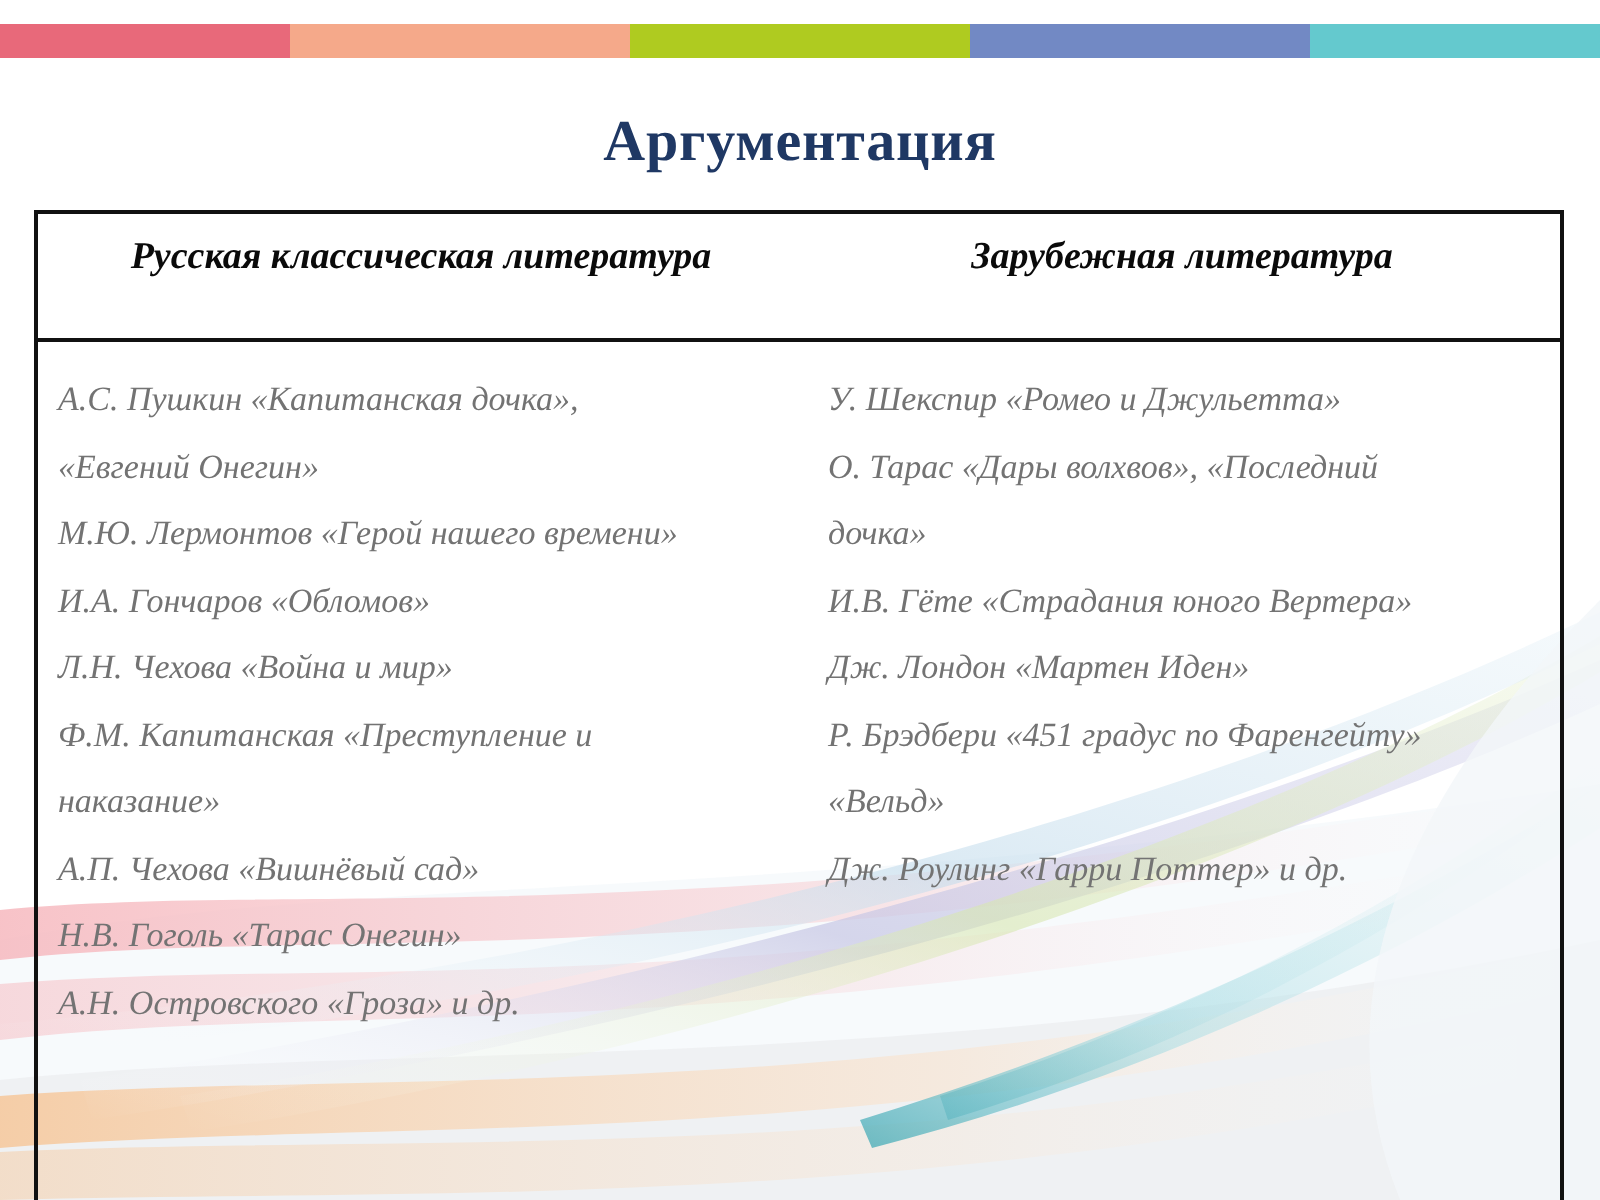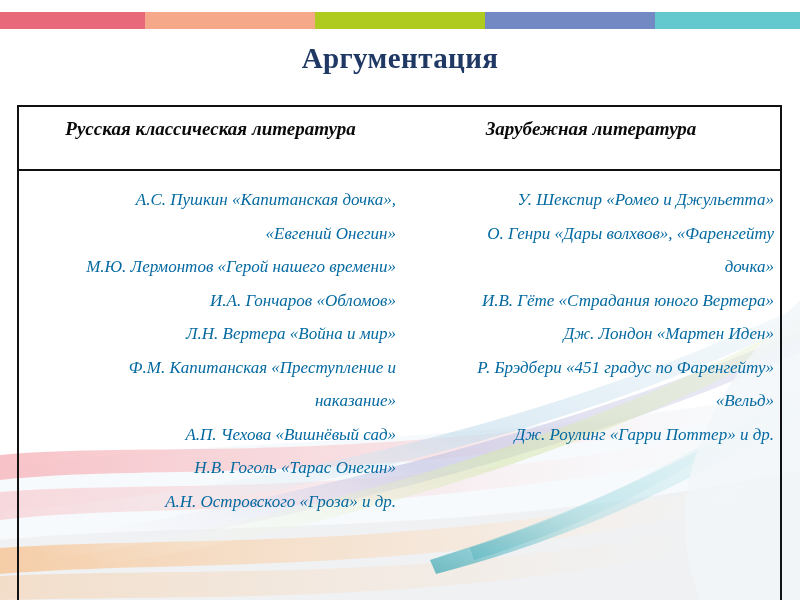--- a/index.html
+++ b/index.html
@@ -22,21 +22,21 @@
     pointer-events:none;
   }
   
   #top-strip{
     position:absolute;left:0;top:12px;width:800px;height:17px;
     display:flex;
   }
   #top-strip > span{display:block;height:100%;}
   
   #slide-title{
-    position:absolute;left:0;top:42px;width:800px;
+    position:absolute;left:0;top:55px;width:800px;
     text-align:center;
     font-family:"Liberation Serif", serif;
     font-weight:bold;
     font-size:29px;
     letter-spacing:.4px;
     color:#1F3864;
     white-space:nowrap;
   }
   
   #arg-table{
@@ -76,23 +76,22 @@
   }
   .cell-body{
     padding:12px 6px 6px 10px;
   }
   .cell-body.right{
     padding-left:12px;
   }
   .entry{
     font-size:17px;
     line-height:33.5px;
-    color:#0369a1;
+    color:#737373;
     white-space:nowrap;
-    text-align:right;
   }
 </style>
 </head>
 <body>
 
 <div id="slide">
 
   <svg id="bg-decoration" viewBox="0 0 800 600" preserveAspectRatio="none" xmlns="http://www.w3.org/2000/svg">
     <defs>
       <linearGradient id="gPink" x1="0" y1="0" x2="1" y2="0">
@@ -169,32 +168,32 @@
           <span class="hdr-text">Зарубежная литература</span>
         </td>
       </tr>
       <tr>
         <td class="col-left">
           <div class="cell-body">
             <div class="entry">А.С. Пушкин «Капитанская дочка»,</div>
             <div class="entry">«Евгений Онегин»</div>
             <div class="entry">М.Ю. Лермонтов «Герой нашего времени»</div>
             <div class="entry">И.А. Гончаров «Обломов»</div>
-            <div class="entry">Л.Н. Вертера «Война и мир»</div>
+            <div class="entry">Л.Н. Чехова «Война и мир»</div>
             <div class="entry">Ф.М. Капитанская «Преступление и</div>
             <div class="entry">наказание»</div>
             <div class="entry">А.П. Чехова «Вишнёвый сад»</div>
             <div class="entry">Н.В. Гоголь «Тарас Онегин»</div>
             <div class="entry">А.Н. Островского «Гроза»  и др.</div>
           </div>
         </td>
         <td class="col-right">
           <div class="cell-body right">
             <div class="entry">У. Шекспир «Ромео и Джульетта»</div>
-            <div class="entry"> О. Генри «Дары волхвов», «Фаренгейту</div>
+            <div class="entry"> О. Тарас «Дары волхвов», «Последний</div>
             <div class="entry">дочка»</div>
             <div class="entry">И.В. Гёте «Страдания юного Вертера»</div>
             <div class="entry">Дж. Лондон «Мартен Иден»</div>
             <div class="entry">Р. Брэдбери «451 градус по Фаренгейту»</div>
             <div class="entry">«Вельд»</div>
             <div class="entry"> Дж. Роулинг «Гарри Поттер» и др.</div>
           </div>
         </td>
       </tr>
     </tbody>

